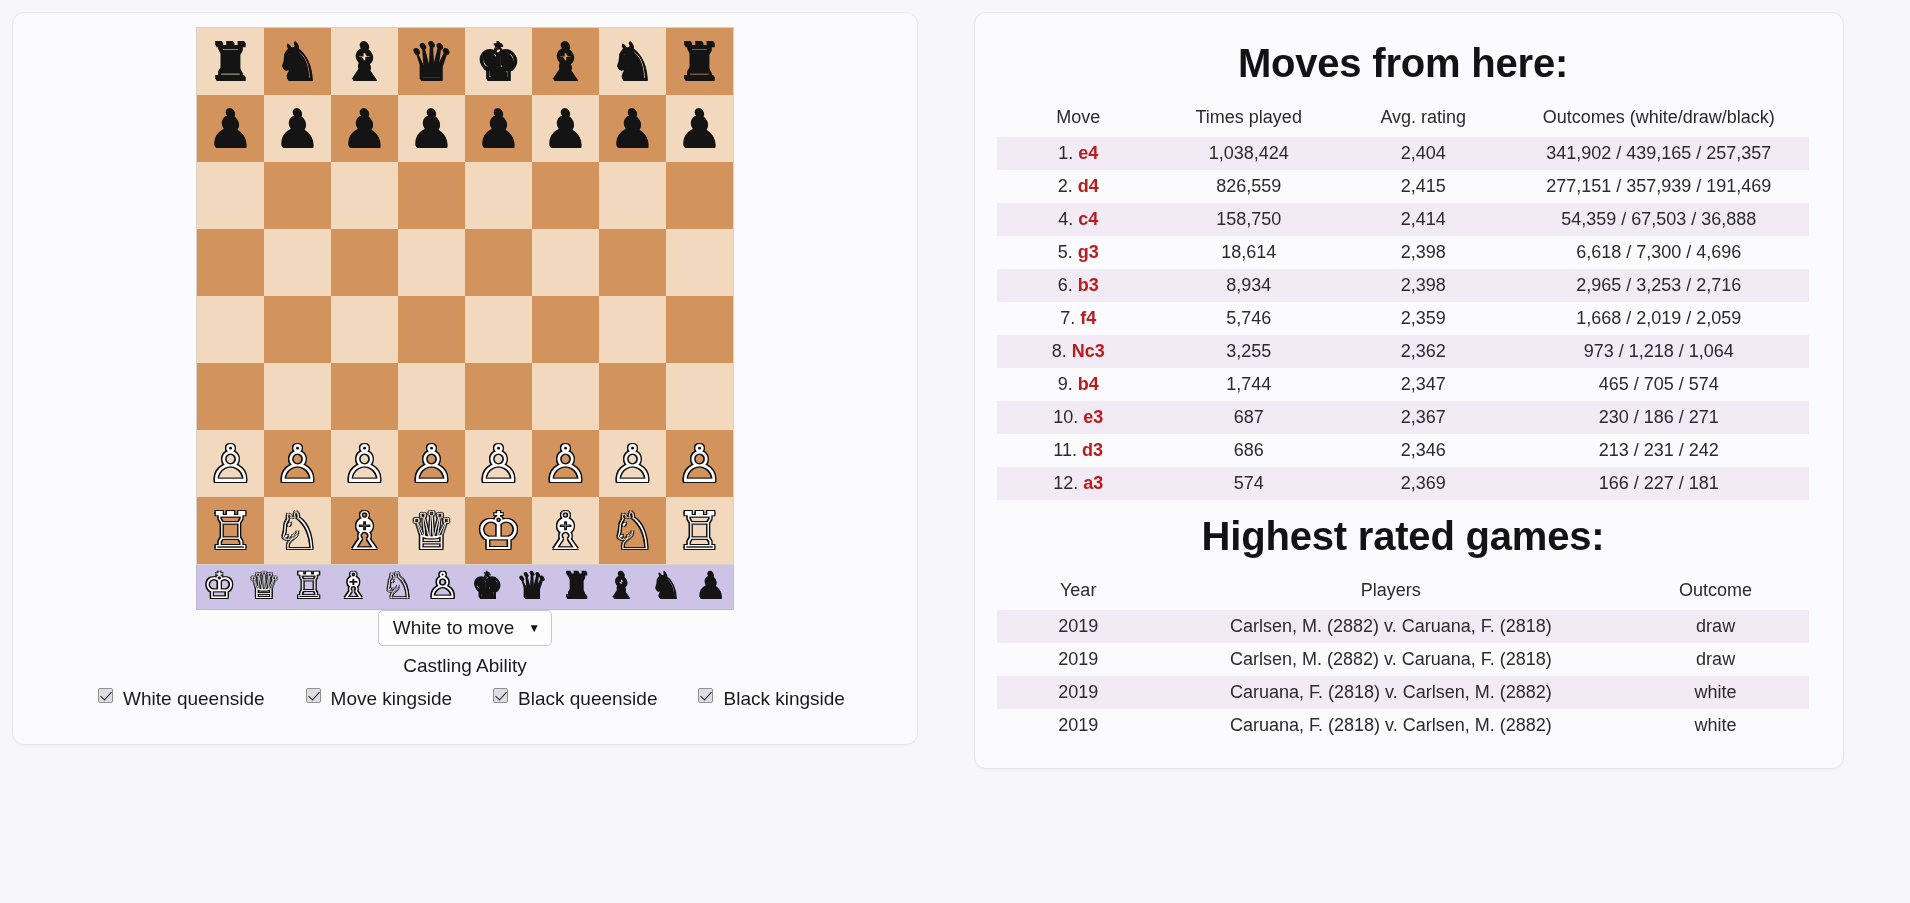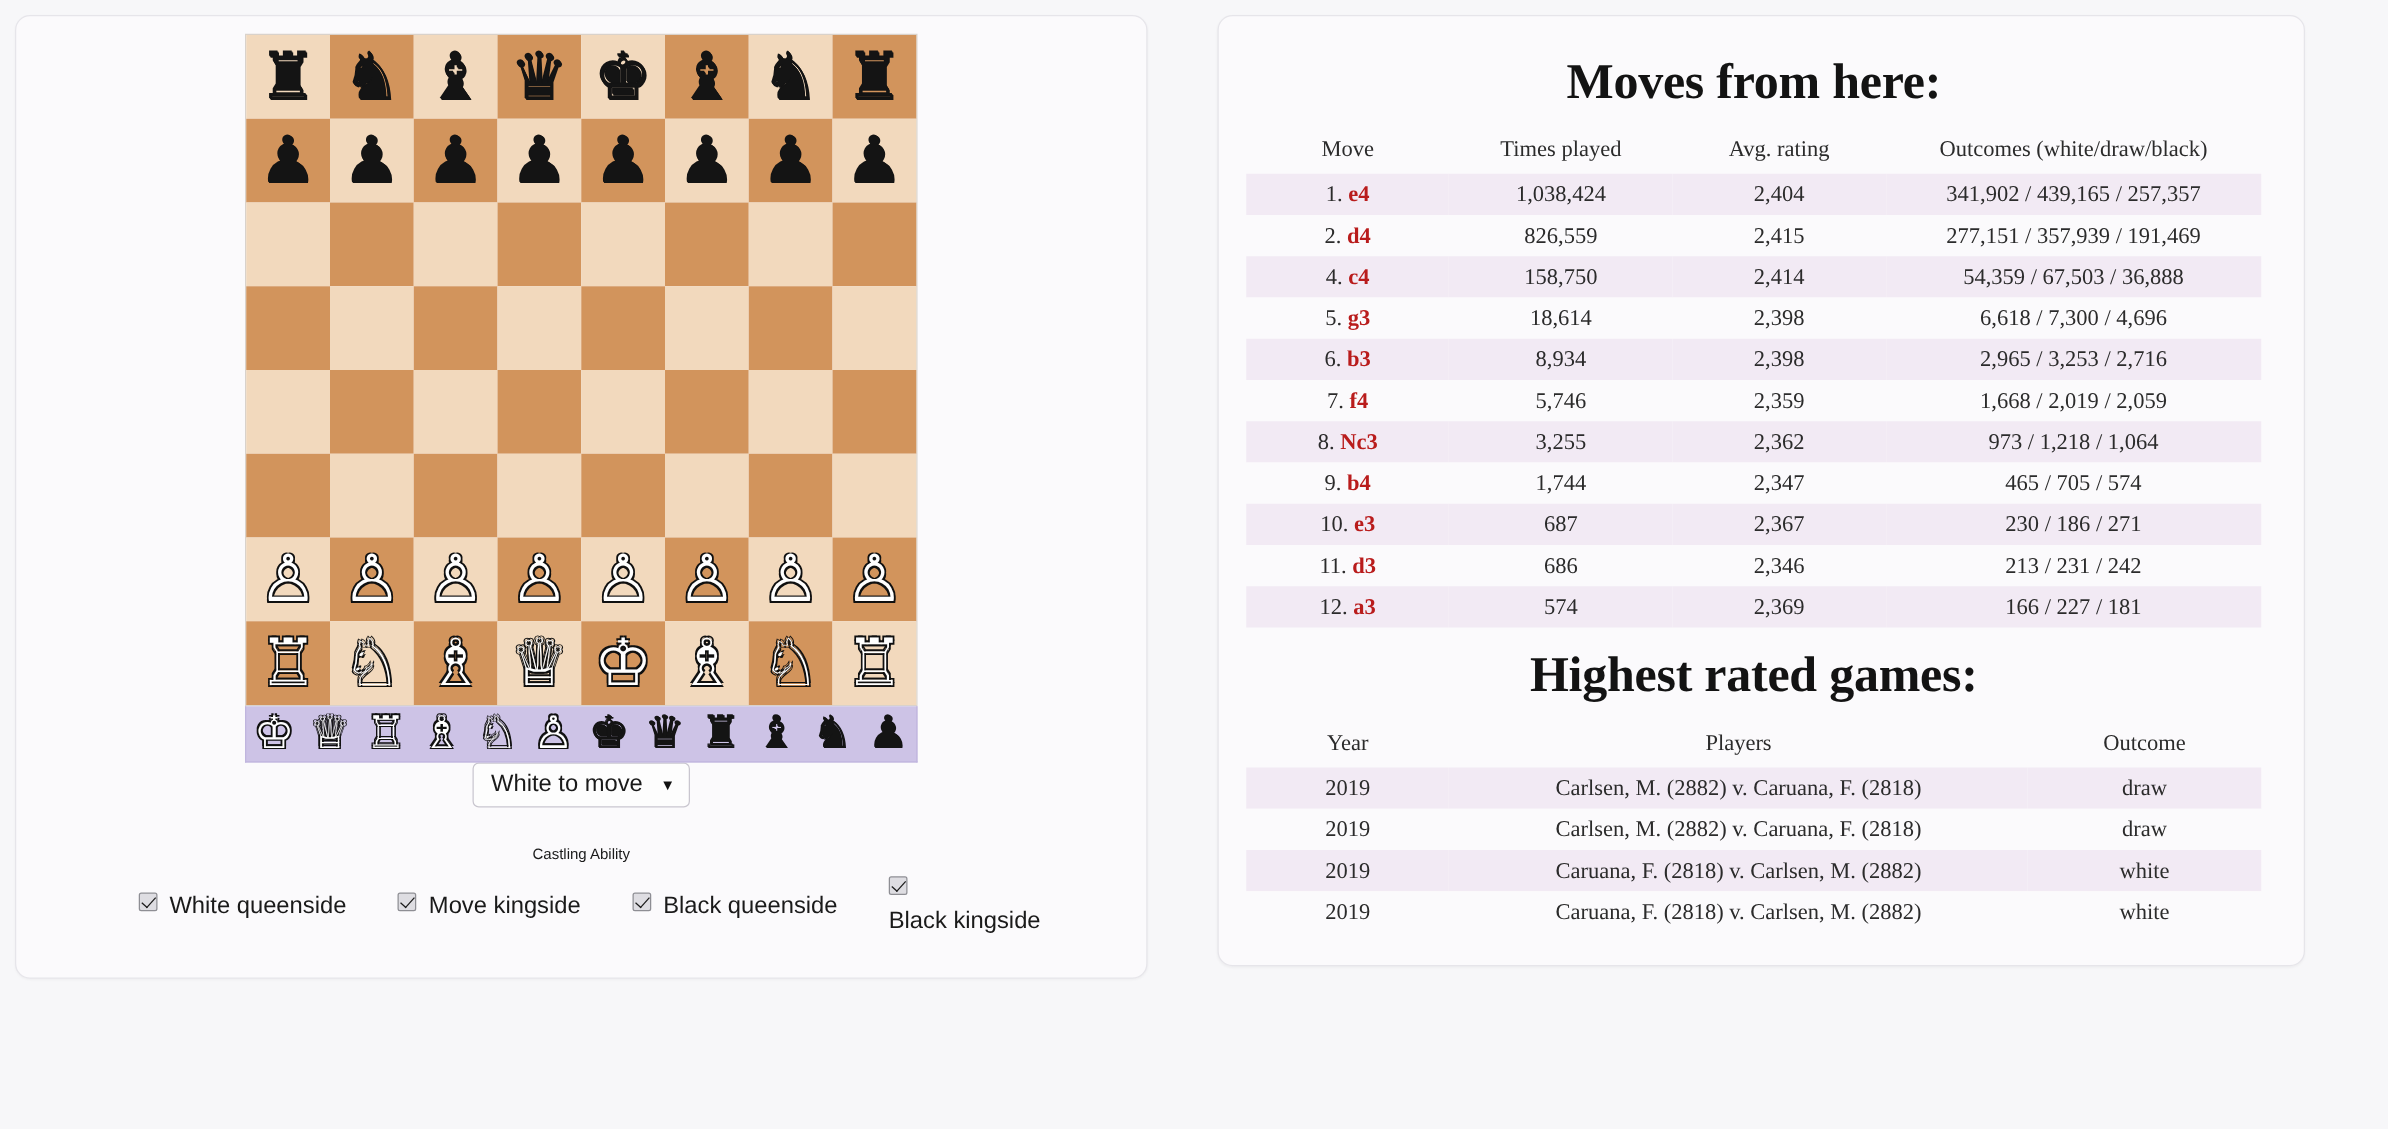--- a/index.html
+++ b/index.html
@@ -32,21 +32,20 @@
     min-height: 730px;
     padding: 14px 0 34px 0;
     display: flex;
     flex-direction: column;
     align-items: center;
   }
   .right-panel {
     width: 870px;
     min-height: 700px;
     padding: 14px 34px 26px 22px;
-    font-family: Liberation Serif, serif;
   }
 
   
   .board-wrap { position: relative; }
   .board {
     width: 538px; height: 538px;
     display: grid;
     grid-template-columns: repeat(8, 1fr);
     grid-template-rows: repeat(8, 1fr);
     border: 1px solid #d9d2cb;
@@ -88,31 +87,31 @@
     border: 1px solid #c9c6cf;
     border-radius: 5px;
     padding: 6px 11px 6px 14px;
     font-size: 19px;
     color: #1a1a1a;
     cursor: pointer;
   }
   .to-move .caret { font-size: 12px; color: #111; }
 
   .castle-title {
-    margin-top: 30px;
-    font-size: 12px;
+    margin-top: 9px;
+    font-size: 19px;
     color: #1a1a1a;
   }
   .castle-row {
     margin-top: 11px;
     display: flex; align-items: center; gap: 6px;
     font-size: 19px;
   }
   .castle-item { display: flex; gap: 10px; margin-right: 22px; padding-left: 13px; }
-  .castle-item:last-child { margin-right: 0; flex-direction: column; }
+  .castle-item:last-child { margin-right: 0; }
   .cb {
     width: 15px; height: 15px;
     border: 1px solid #8e8e94;
     border-radius: 2px;
     background: #dedde2;
     position: relative;
     display: inline-block;
     cursor: pointer;
     flex: 0 0 auto;
   }

